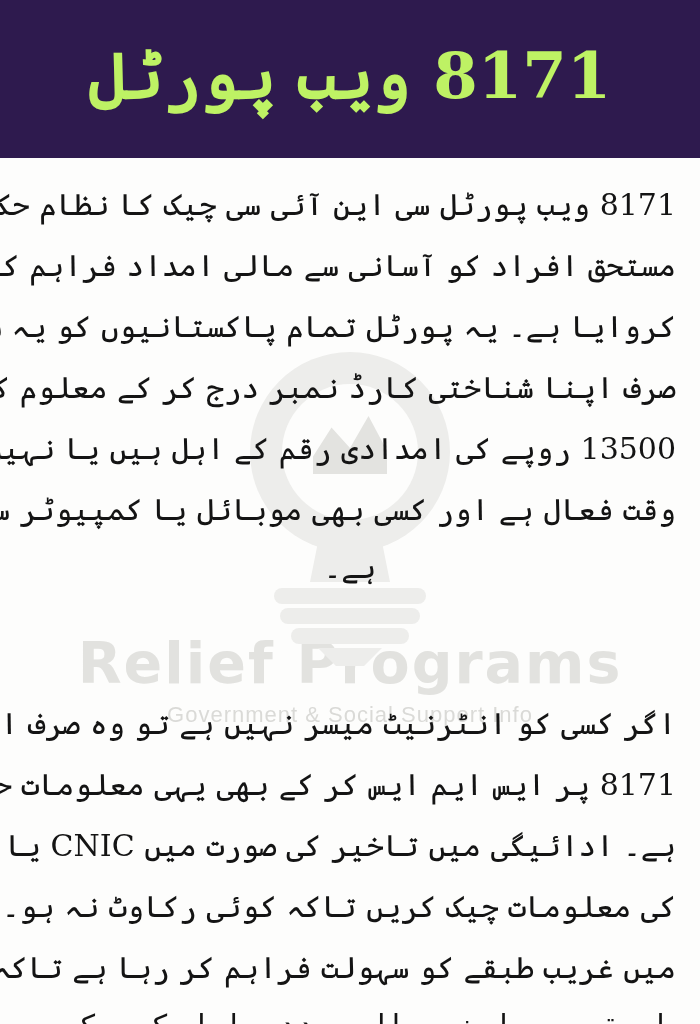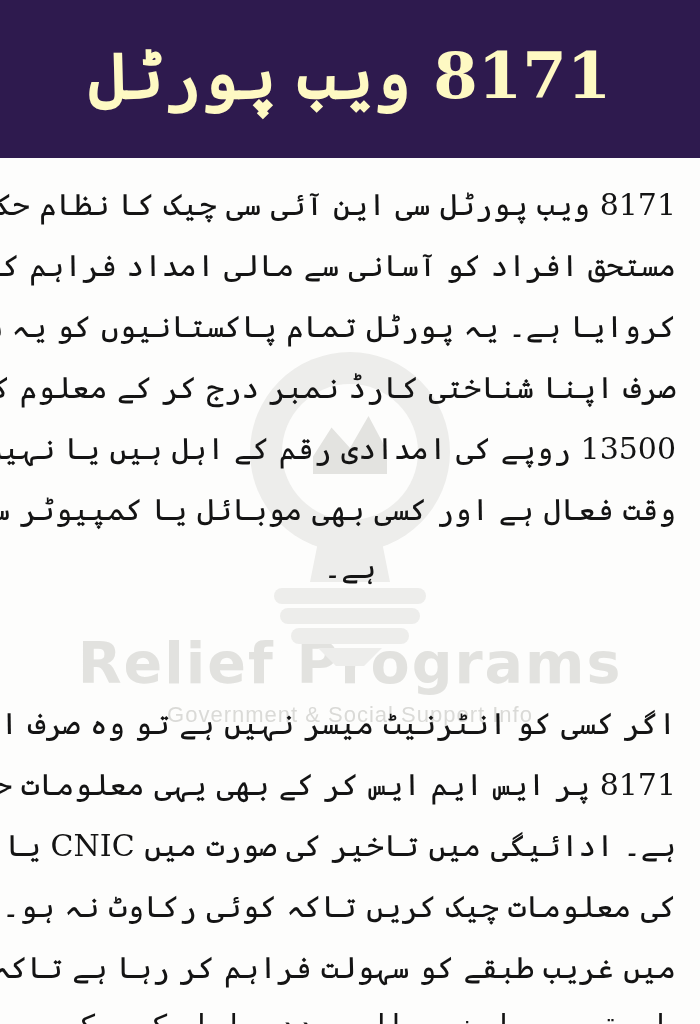--- a/index.html
+++ b/index.html
@@ -13,21 +13,21 @@
   
   .banner{
     position:absolute;top:0;left:0;
     width:700px;height:158px;
     background:#2e1a4e;
     display:flex;align-items:center;justify-content:center;
   }
   .banner h1{
     margin:0;
     direction:rtl;
-    color:#fef9c3;
+    color:#bef264;
     font-size:64px;
     font-weight:bold;
     letter-spacing:1px;
     line-height:1;
     padding-bottom:6px;
   }
   
   .watermark{
     position:absolute;top:352px;left:0;width:700px;
     z-index:0;

